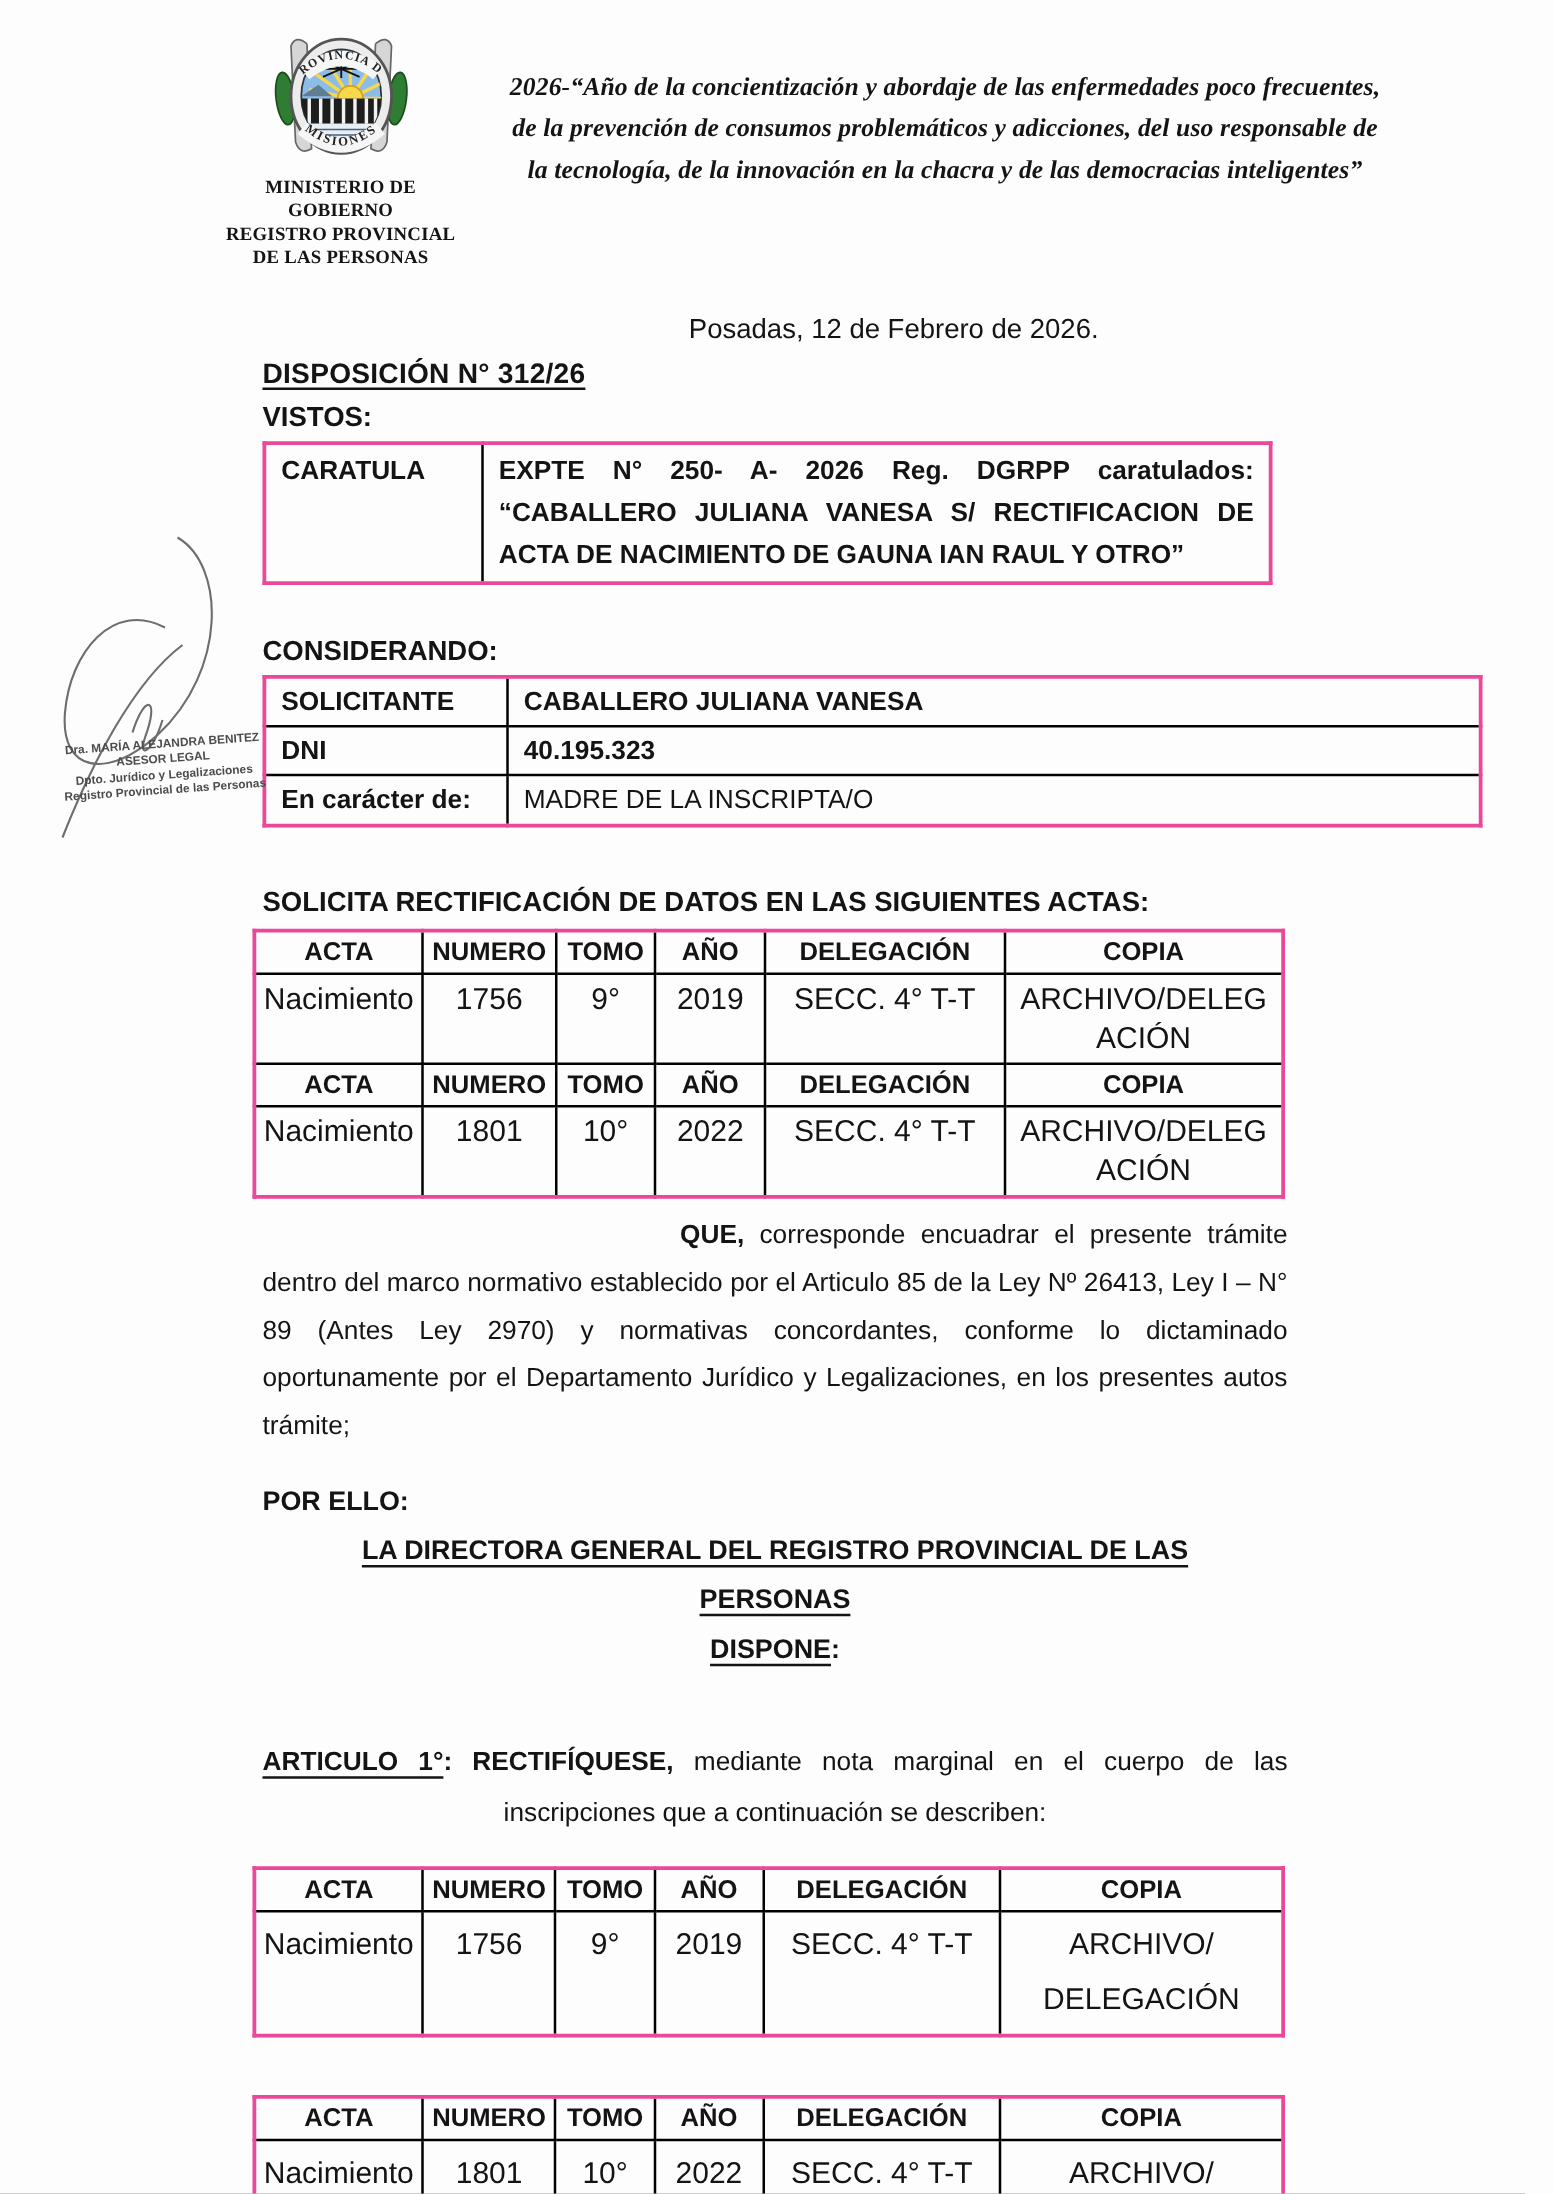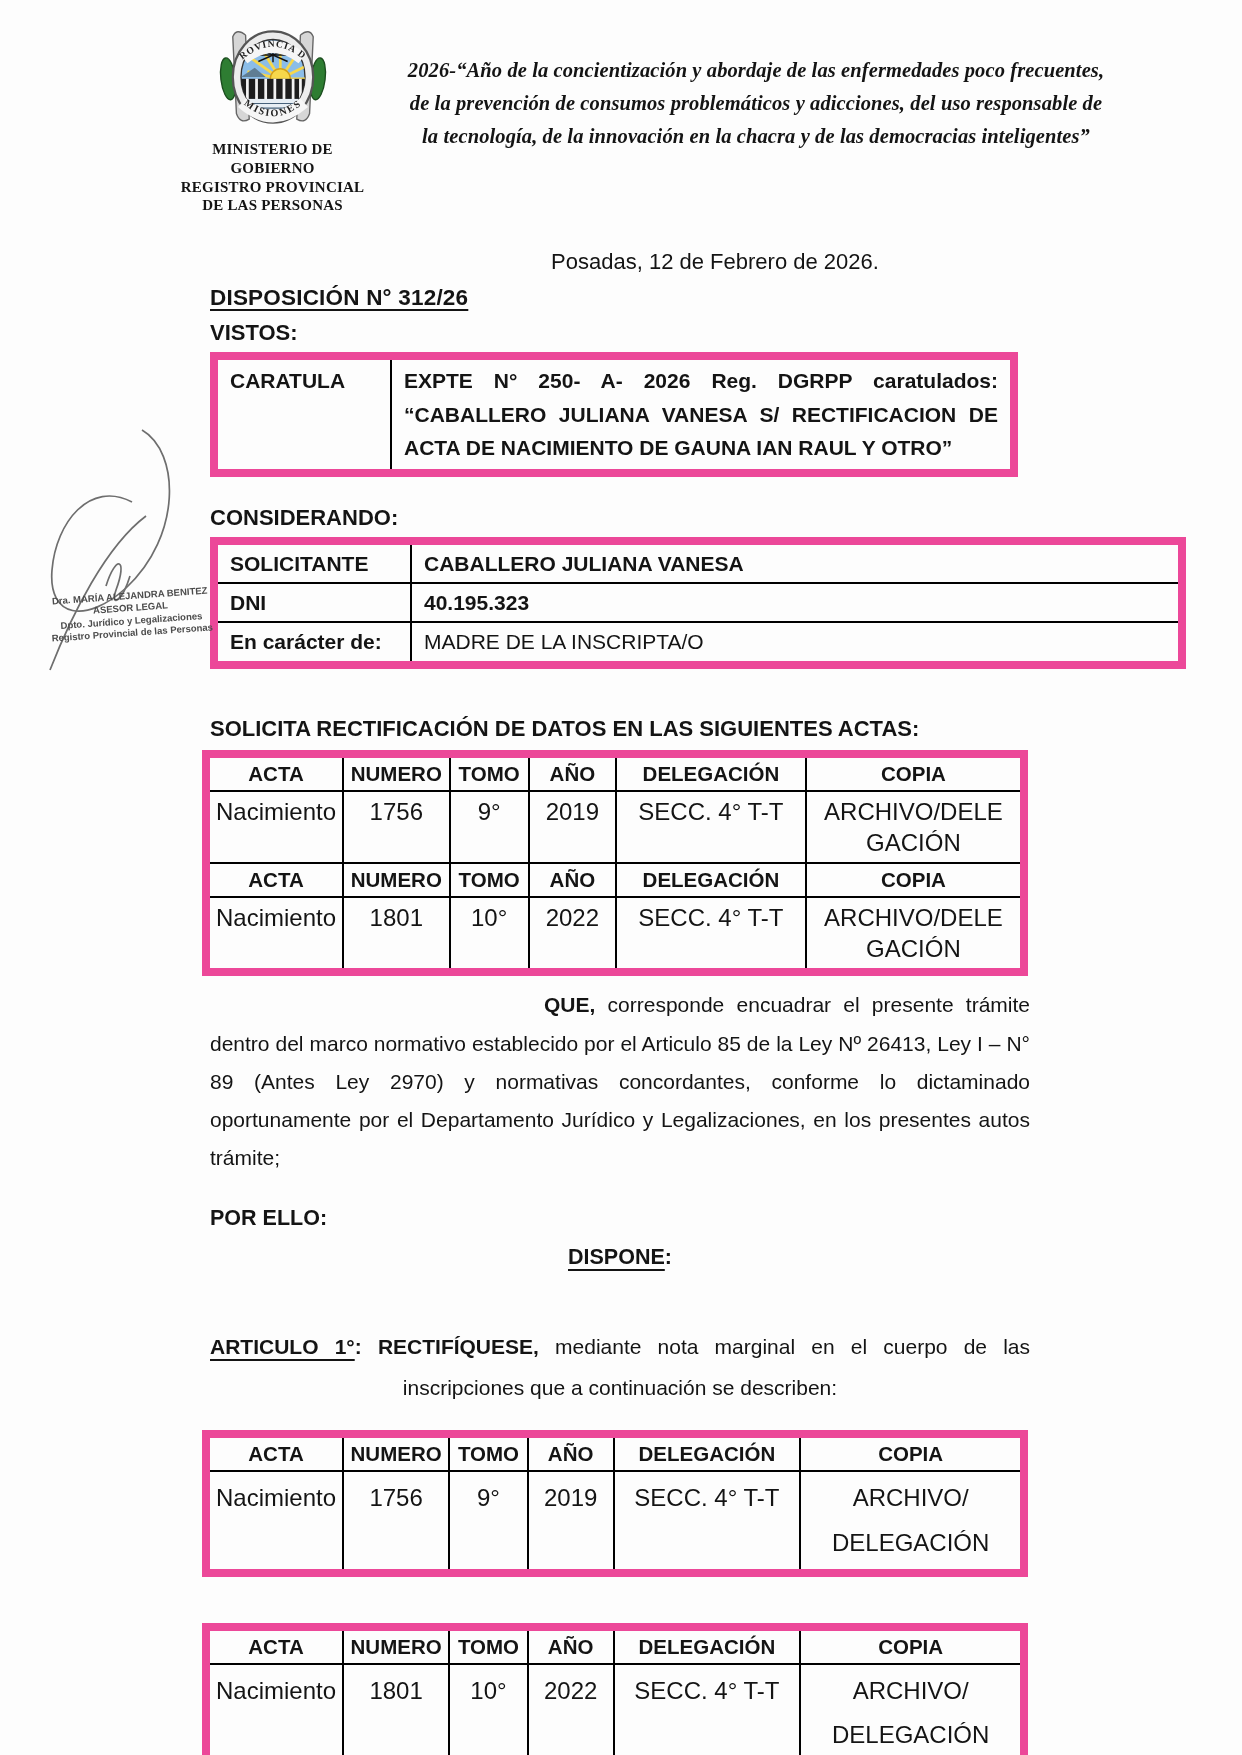--- a/index.html
+++ b/index.html
@@ -18,21 +18,21 @@
   .signature { position:absolute; left:14px; top:418px; width:210px; height:260px; }
   .stamp { position:absolute; left:26px; top:172px; width:182px; transform:rotate(-4deg);
            font-size:9.5px; font-weight:bold; color:#4c4c4c; text-align:center; line-height:1.3; }
   
   .content { width:820px; margin-left:210px; font-size:21px; }
   .date-line { margin-top:34px; text-align:center; padding-left:190px; font-size:22px; }
   .titulo { margin-top:10px; font-weight:bold; font-size:22.5px; text-decoration:underline;
             text-decoration-thickness:2px; text-underline-offset:4px; letter-spacing:0.2px; }
   .blabel { margin-top:9px; font-weight:bold; font-size:22px; }
   
-  table { border-collapse:collapse; border:8px solid #ec4899; }
+  table { border-collapse:collapse; border:3px solid #ec4899; }
   td,th { border:2px solid #000; }
   .caratula-table { width:808px; margin-top:6px; }
   .caratula-table td { padding:4px 12px; font-weight:bold; font-size:21px; line-height:1.6; vertical-align:top; }
   .cara-label { width:148px; }
   .cara-value { text-align:justify; }
   .solic-table { width:976px; margin-top:6px; }
   .solic-table td { padding:5px 12px; font-size:21px; line-height:1.3; font-weight:bold; }
   .solic-label { width:168px; }
   .solic-value.normal { font-weight:normal; }
   .solicita-heading { margin-top:47px; font-weight:bold; font-size:22px; }
@@ -160,21 +160,21 @@
 
     <table class="caratula-table">
       <tbody>
           <tr>
         <td class="cara-label">CARATULA</td>
         <td class="cara-value">EXPTE N° 250- A- 2026 Reg. DGRPP caratulados: “CABALLERO JULIANA VANESA S/ RECTIFICACION DE ACTA DE NACIMIENTO DE GAUNA IAN  RAUL Y OTRO”</td>
       </tr>
     </tbody>
       </table>
 
-    <div class="blabel" style="margin-top:28px;">CONSIDERANDO:</div>
+    <div class="blabel" style="margin-top:40px;">CONSIDERANDO:</div>
 
     <table class="solic-table">
       <tbody>
           <tr>
         <td class="solic-label">SOLICITANTE</td>
         <td class="solic-value">CABALLERO JULIANA VANESA</td>
       </tr>
       <tr>
         <td class="solic-label">DNI</td>
         <td class="solic-value">40.195.323</td>
@@ -230,20 +230,21 @@
         <td>SECC. 4° T-T</td>
         <td class="copia-break">ARCHIVO/DELEGACIÓN</td>
       </tr>
     </tbody>
       </table>
 
     <p class="que-para"><span class="b">QUE,</span><span> corresponde encuadrar el presente trámite dentro del marco normativo establecido por el Articulo 85 de la Ley Nº 26413, Ley I – N° 89 (Antes Ley 2970) y normativas concordantes, conforme lo dictaminado oportunamente por el Departamento Jurídico y Legalizaciones, en los presentes autos trámite;</span></p>
 
     <div class="por-ello">POR ELLO:</div>
 
+    <div class="dispone-h1">LA  DIRECTORA GENERAL DEL REGISTRO PROVINCIAL DE LAS PERSONAS</div>
     <div class="dispone-h2"><span class="u">DISPONE</span><span>:</span></div>
 
     <p class="articulo-para"><span class="b u">ARTICULO 1°</span><span class="b">: </span><span class="b">RECTIFÍQUESE,</span><span> mediante nota marginal en el cuerpo de las inscripciones que a continuación se describen:</span></p>
 
     <table class="actas wide">
       <colgroup>
           <col style="width:125px">
           <col style="width:107px">
           <col style="width:80px">
           <col style="width:89px">

